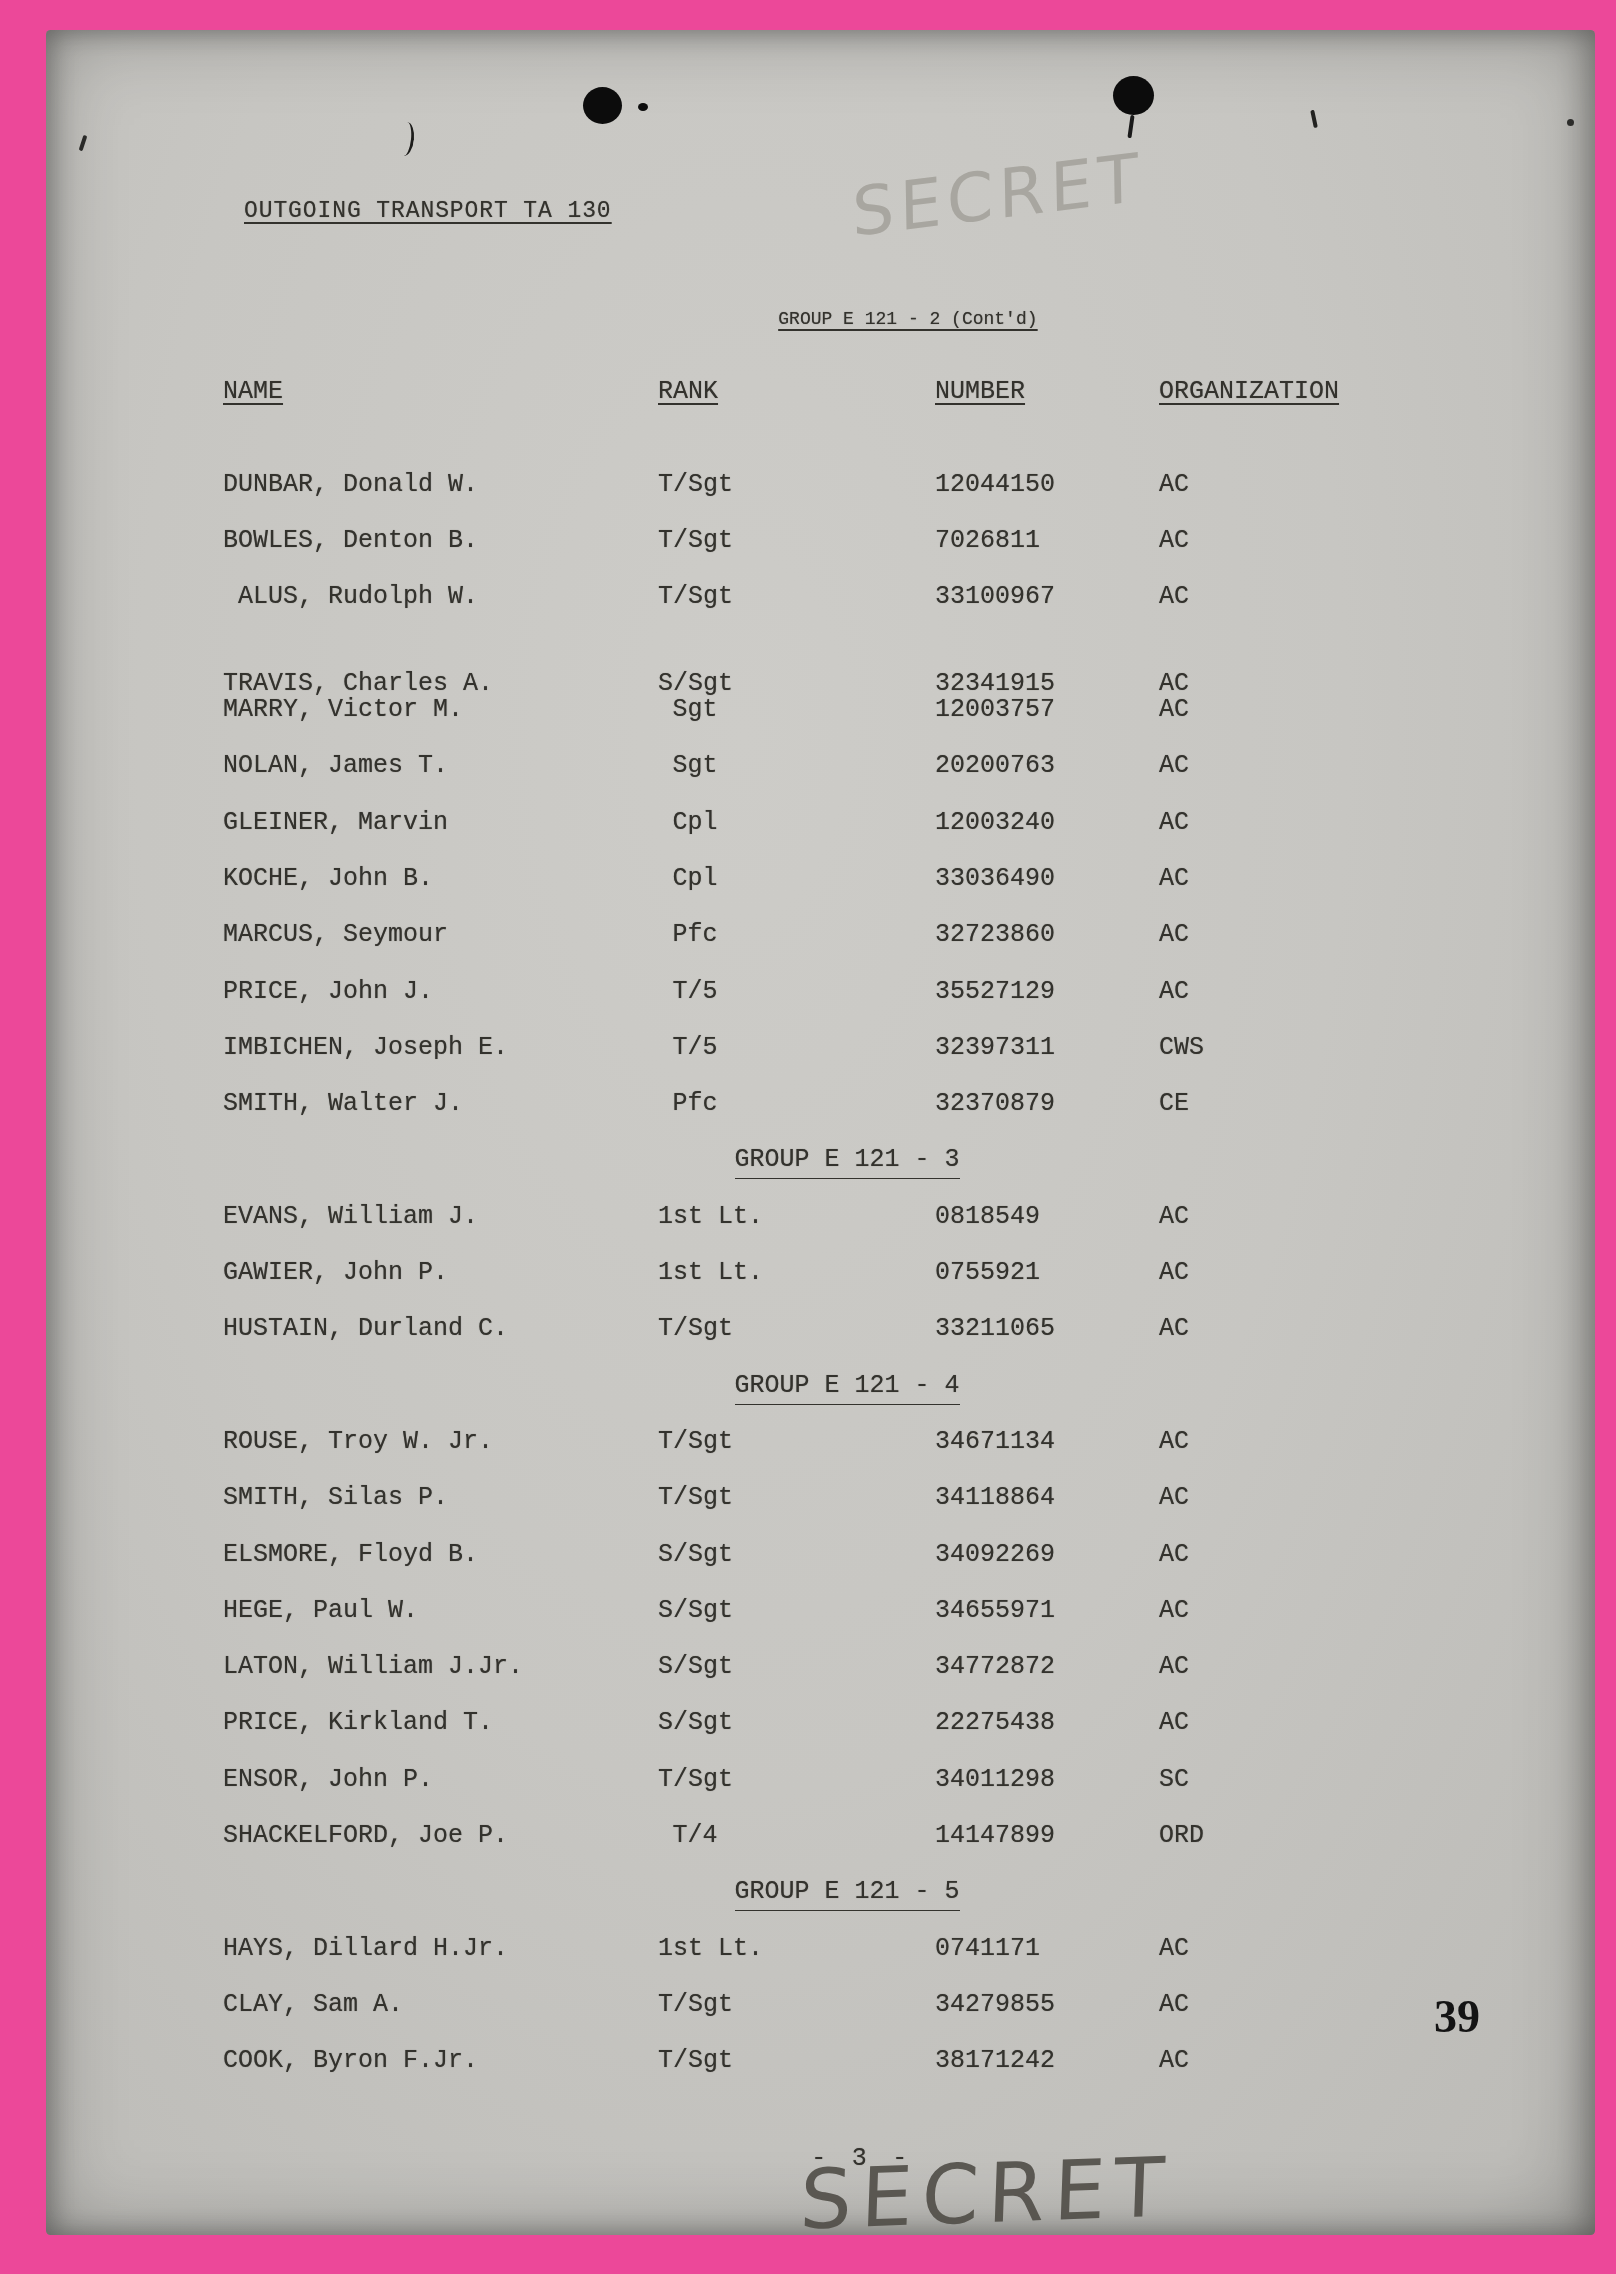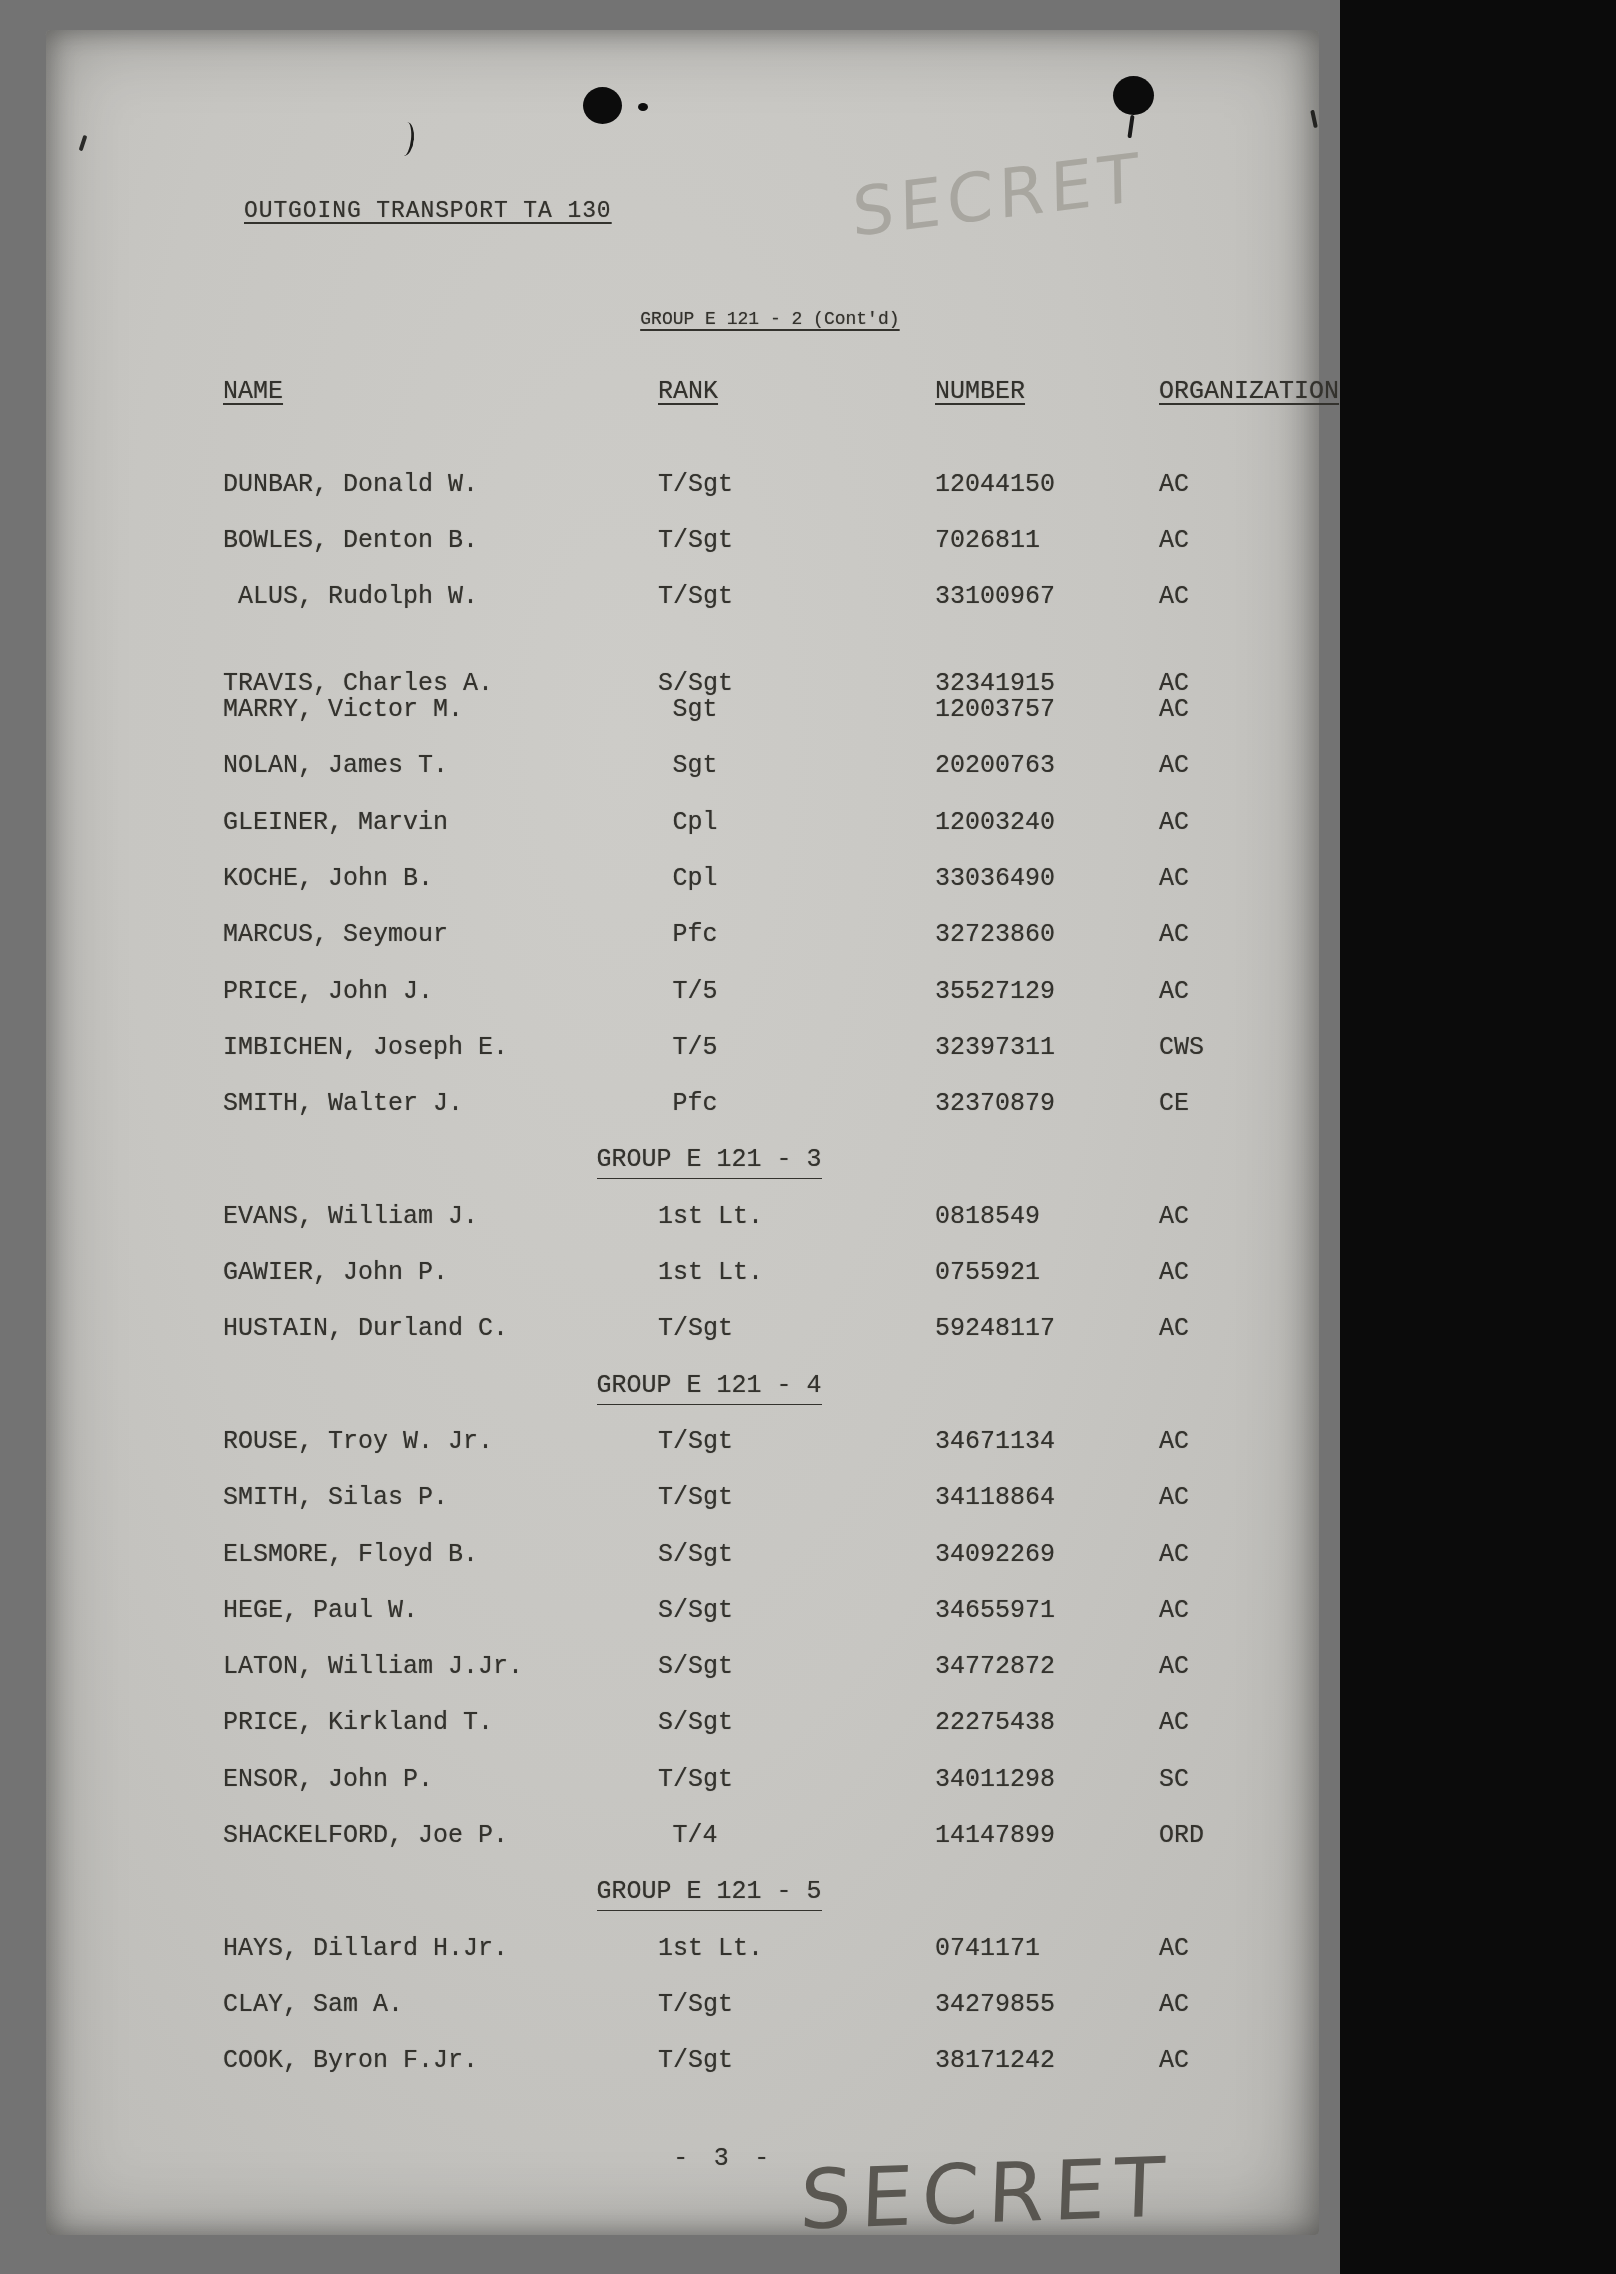--- a/index.html
+++ b/index.html
@@ -1,19 +1,19 @@
 <!DOCTYPE html>
 <html style="font-size:14px"><head>
 <meta charset="utf-8">
 <style>
   html,body{margin:0;padding:0;background:#0b0b0b;}
   #scan{
     position:relative;
-    width:1340px;height:2274px;
-    background:#737373;
+    width:1616px;height:2274px;
+    background:#ec4899;
     overflow:hidden;
     font-family:"Liberation Mono","DejaVu Sans Mono",monospace;
   }
   
   #paper{
     position:absolute; left:46px; top:30px; right:21px; bottom:39px;
     background:radial-gradient(ellipse at 45% 32%, #cdccc8 0%, #c7c6c2 50%, #bdbcb8 92%, #b2b1ad 100%);
     border-radius:4.4px;
     box-shadow:inset 0 0 80px rgba(0,0,0,.28), inset -12.4px 0 26.6px rgba(0,0,0,.18), inset 8.9px 0 23px rgba(0,0,0,.22);
   }
@@ -194,21 +194,21 @@
         </div>
         <div class="line" style="top: 1228px;">
           <span class="cell" style="left: 177px;">GAWIER, John P.</span>
           <span class="cell rank" style="left: 612px;">1st Lt.</span>
           <span class="cell" style="left: 889px;">0755921</span>
           <span class="cell" style="left: 1113px;">AC</span>
         </div>
         <div class="line" style="top: 1284px;">
           <span class="cell" style="left: 177px;">HUSTAIN, Durland C.</span>
           <span class="cell rank" style="left: 612px;">T/Sgt</span>
-          <span class="cell" style="left: 889px;">59248117</span>
+          <span class="cell" style="left: 889px;">33211065</span>
           <span class="cell" style="left: 1113px;">AC</span>
         </div>
         <div class="line group-line" style="top: 1341px;"><span>GROUP E 121 - 4</span></div>
         <div class="line" style="top: 1397px;">
           <span class="cell" style="left: 177px;">ROUSE, Troy W. Jr.</span>
           <span class="cell rank" style="left: 612px;">T/Sgt</span>
           <span class="cell" style="left: 889px;">34671134</span>
           <span class="cell" style="left: 1113px;">AC</span>
         </div>
         <div class="line" style="top: 1453px;">

